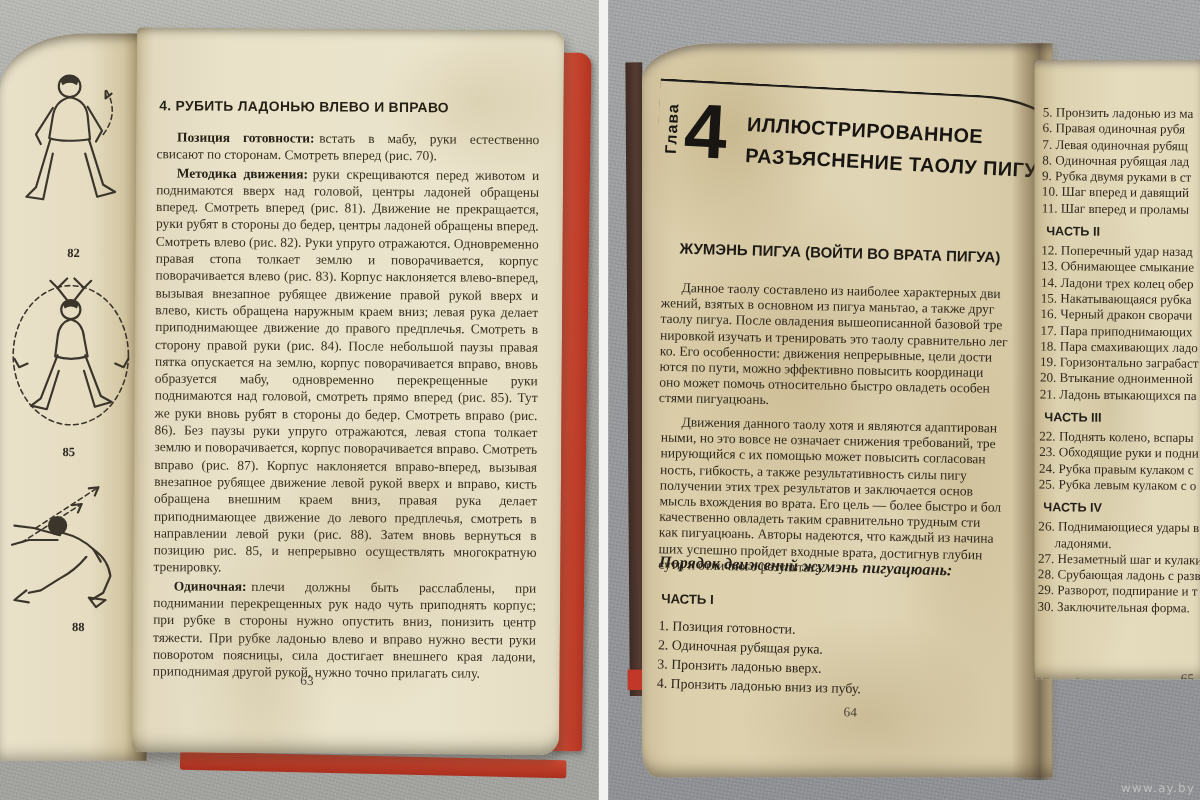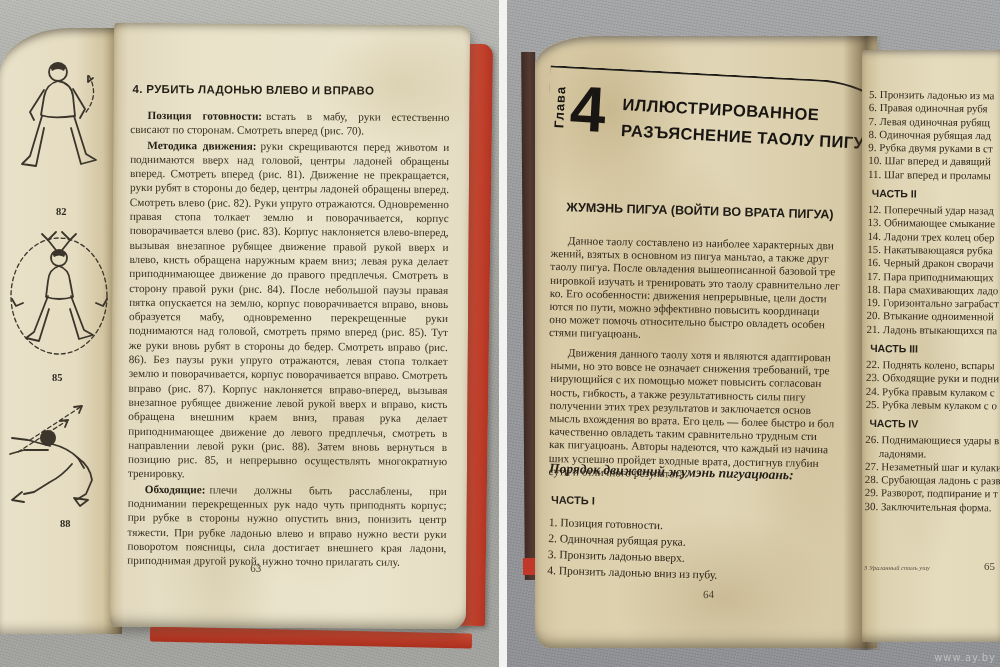--- a/index.html
+++ b/index.html
@@ -56,21 +56,21 @@
     border-top-left-radius:60px 30px;border-bottom-left-radius:14px 22px;
     background:
       radial-gradient(170px 230px at 38% 45%,rgba(176,154,106,.38),rgba(0,0,0,0) 70%),
       radial-gradient(120px 160px at 22% 12%,rgba(172,152,104,.42),rgba(0,0,0,0) 70%),
       radial-gradient(150px 120px at 55% 92%,rgba(170,150,104,.40),rgba(0,0,0,0) 72%),
       radial-gradient(80px 300px at 78% 60%,rgba(185,168,122,.30),rgba(0,0,0,0) 70%),
       linear-gradient(to right,#cfc09c 0%,#dccfab 8%,#e0d5b5 55%,#d7caa6 90%,#c4b48c 100%);
     box-shadow:inset 0 7px 8px -4px rgba(45,40,50,.55), inset 0 -12px 13px -8px rgba(50,42,28,.55);}
   .gutter-right{position:absolute;left:336px;top:36px;width:40px;height:614px;pointer-events:none;
     background:linear-gradient(to right,rgba(0,0,0,0) 0%,rgba(85,66,40,.38) 40%,rgba(52,40,24,.52) 58%,rgba(120,100,65,.25) 80%,rgba(0,0,0,0) 100%);}
-  .page65{position:absolute;left:355px;top:50px;width:138px;height:592px;overflow:hidden;
+  .page65{position:absolute;left:355px;top:50px;width:138px;height:516px;overflow:hidden;
     background:
       radial-gradient(60px 300px at 45% 55%,rgba(176,158,112,.30),rgba(0,0,0,0) 70%),
       linear-gradient(to right,#c8b890 0%,#ddd2b0 14%,#e5dcbe 55%,#e2d8ba 100%);
     box-shadow:inset 0 6px 7px -4px rgba(45,40,50,.5), inset 0 -10px 11px -7px rgba(50,42,28,.5);}
   
   .chapter{position:absolute;left:10px;top:44px;width:340px;height:112px;transform:rotate(3deg);color:#181512;}
   .chapter-arc{position:absolute;left:2px;top:-6px;width:356px;height:92px;
     border-top:2.5px solid #1f1d1a;border-right:2.5px solid #1f1d1a;
     border-top-right-radius:90px 60px;}
   .chapter-label{position:absolute;left:6px;top:14px;writing-mode:vertical-rl;transform:rotate(180deg);
@@ -168,21 +168,21 @@
     <div class="red-strip-bottom"></div>
     <div class="red-strip-right"></div>
 
     <div class="page63">
       <div class="p63-inner">
         <div class="p63-heading">4. РУБИТЬ ЛАДОНЬЮ ВЛЕВО И ВПРАВО</div>
         <div>
 
         <p class="para"><span class="lead">Позиция готовности:</span><span>встать в мабу, руки естественно свисают по сторонам. Смотреть вперед (рис. 70).</span></p>
             <p class="para"><span class="lead">Методика движения:</span><span>руки скрещиваются перед животом и поднимаются вверх над головой, центры ладоней обращены вперед. Смотреть вперед (рис. 81). Движение не прекращается, руки рубят в стороны до бедер, центры ладоней обращены вперед. Смотреть влево (рис. 82). Руки упруго отражаются. Одновременно правая стопа толкает землю и поворачивается, корпус поворачивается влево (рис. 83). Корпус наклоняется влево-вперед, вызывая внезапное рубящее движение правой рукой вверх и влево, кисть обращена наружным краем вниз; левая рука делает приподнимающее движение до правого предплечья. Смотреть в сторону правой руки (рис. 84). После небольшой паузы правая пятка опускается на землю, корпус поворачивается вправо, вновь образуется мабу, одновременно перекрещенные руки поднимаются над головой, смотреть прямо вперед (рис. 85). Тут же руки вновь рубят в стороны до бедер. Смотреть вправо (рис. 86). Без паузы руки упруго отражаются, левая стопа толкает землю и поворачивается, корпус поворачивается вправо. Смотреть вправо (рис. 87). Корпус наклоняется вправо-вперед, вызывая внезапное рубящее движение левой рукой вверх и вправо, кисть обращена внешним краем вниз, правая рука делает приподнимающее движение до левого предплечья, смотреть в направлении левой руки (рис. 88). Затем вновь вернуться в позицию рис. 85, и непрерывно осуществлять многократную тренировку.</span></p>
-            <p class="para"><span class="lead">Обходящие:</span><span>плечи должны быть расслаблены, при поднимании перекрещенных рук надо чуть приподнять корпус; при рубке в стороны нужно опустить вниз, понизить центр тяжести. При рубке ладонью влево и вправо нужно вести руки поворотом поясницы, сила достигает внешнего края ладони, приподнимая другой рукой, нужно точно прилагать силу.</span></p>
+            <p class="para"><span class="lead">Одиночная:</span><span>плечи должны быть расслаблены, при поднимании перекрещенных рук надо чуть приподнять корпус; при рубке в стороны нужно опустить вниз, понизить центр тяжести. При рубке ладонью влево и вправо нужно вести руки поворотом поясницы, сила достигает внешнего края ладони, приподнимая другой рукой, нужно точно прилагать силу.</span></p>
           </div>
       </div>
       <div class="p63-pagenum">63</div>
     </div>
   </div>
 
   <div class="divider"></div>
 
   <div class="photo photo-right">
     <div class="cover-edge-dark"></div>

